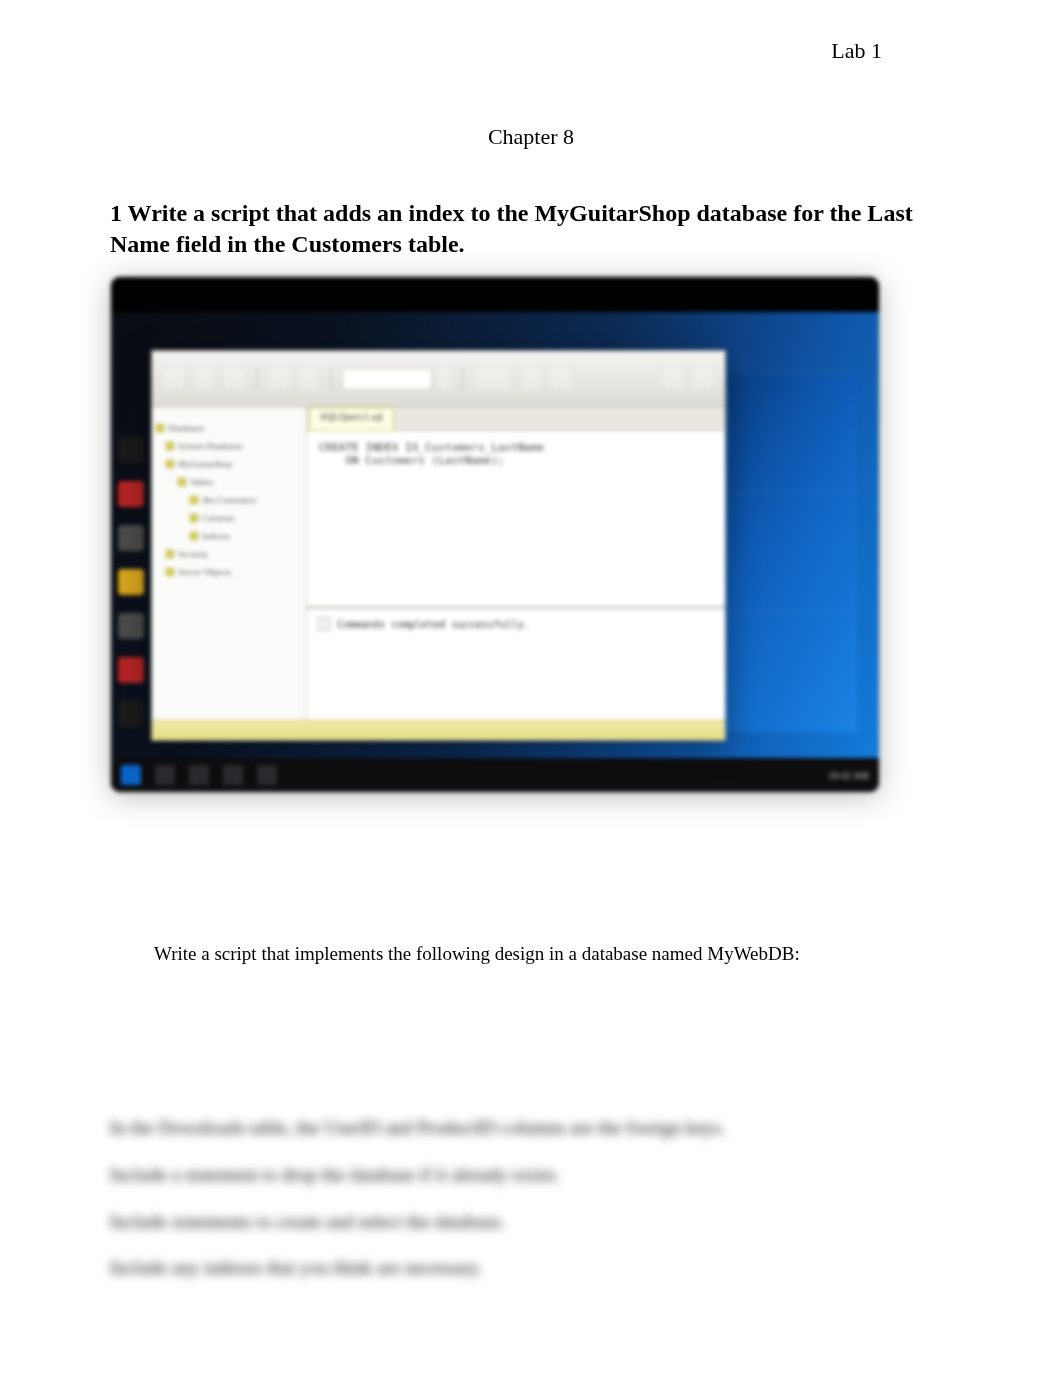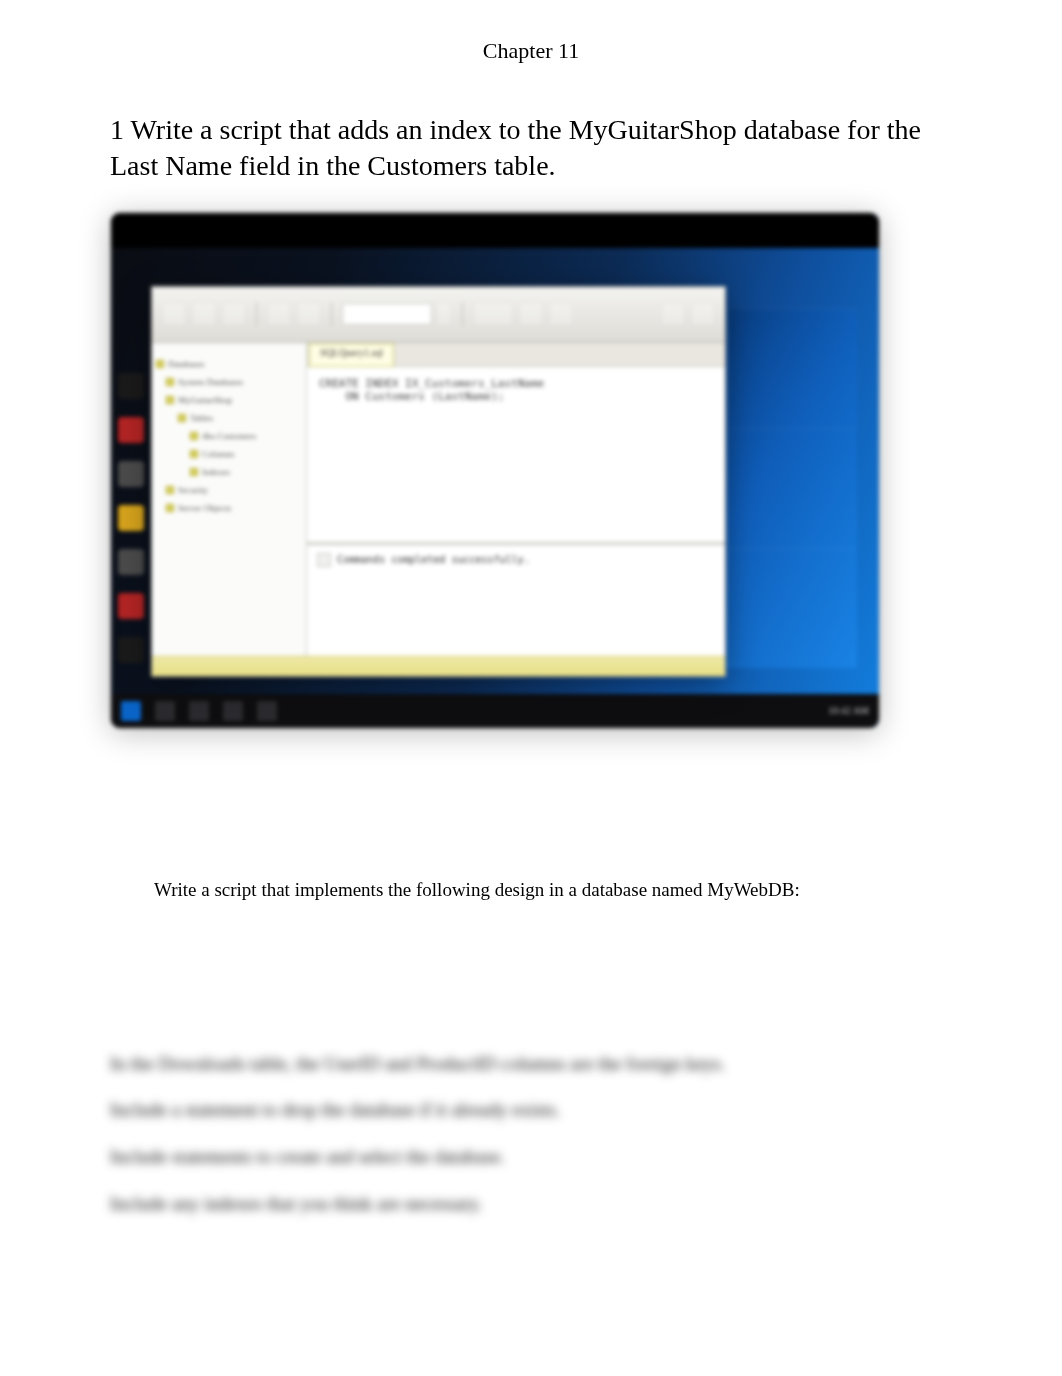--- a/index.html
+++ b/index.html
@@ -20,23 +20,24 @@
       font-size: 22px;
       margin-bottom: 60px;
       padding-right: 70px;
     }
     .chapter-title {
       text-align: center;
       font-size: 22px;
       margin-bottom: 48px;
     }
     .question1 {
-      font-size: 28px;
+      font-size: 24px;
       line-height: 1.3;
-      margin-bottom: 27px;
+      margin-bottom: 16px;
+      font-weight: bold;
     }
     .screenshot-outer {
       width: 770px;
       border-radius: 10px;
       overflow: hidden;
       box-shadow: 0 4px 30px rgba(0,0,0,0.25), 0 0 0 1px rgba(0,0,0,0.05);
       border: 1px solid #d0d0d0;
       filter: blur(2.2px);
       margin-bottom: 150px;
     }
@@ -250,22 +251,23 @@
       line-height: 1.4;
       margin-bottom: 20px;
       color: #111;
     }
   </style>
 </head>
 <body>
 
 <div class="page">
 
-
-  <div class="chapter-title">Chapter 11</div>
+  <div class="header-label">Lab 1</div>
+
+  <div class="chapter-title">Chapter 8</div>
 
   <p class="question1">1 Write a script that adds an index to the MyGuitarShop database for the Last Name field in the Customers table.</p>
 
   <div class="screenshot-outer">
     <div class="desktop">
       <div class="ssms-titlebar"></div>
 
       <div class="desktop-body">
 
         <div class="dock">

